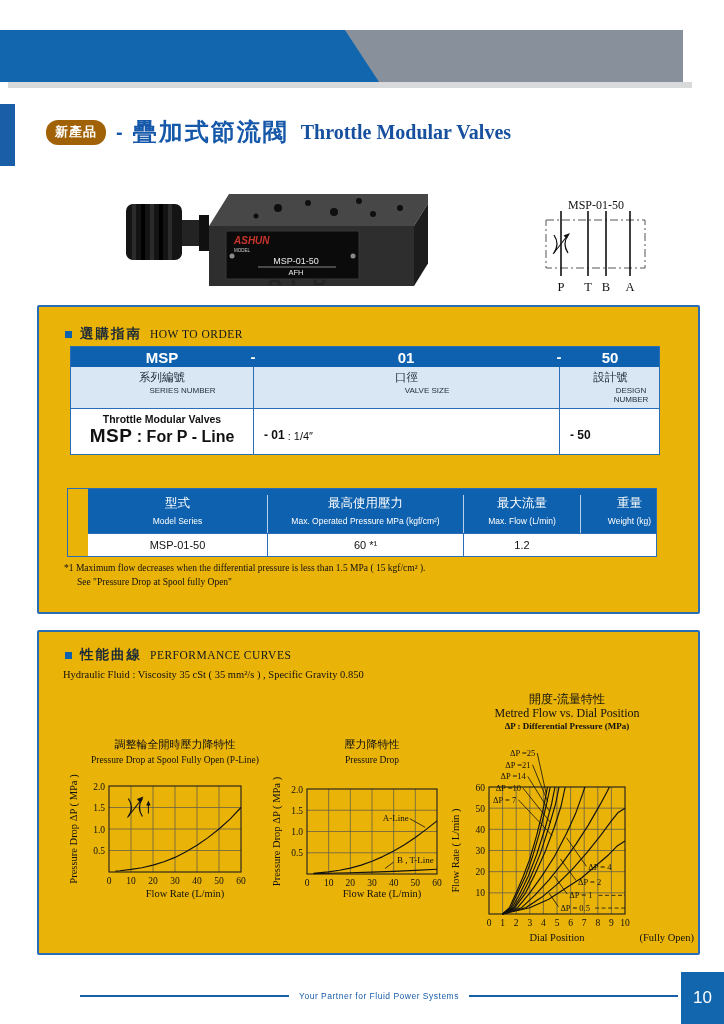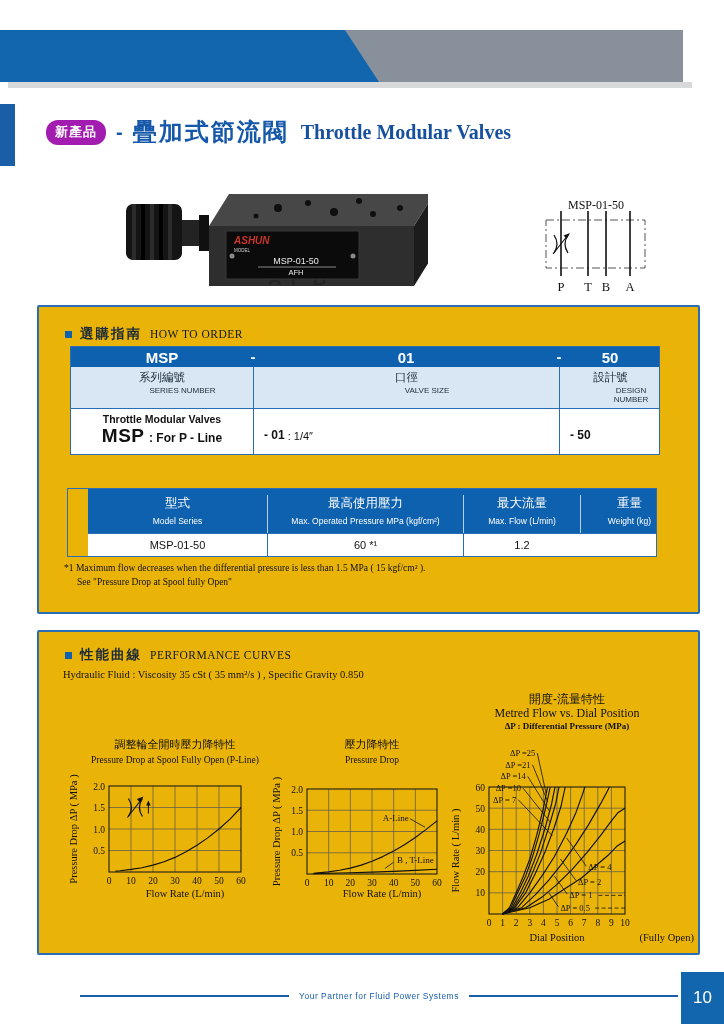--- a/index.html
+++ b/index.html
@@ -8,21 +8,21 @@
 
   
   .band { position:absolute; left:0; top:30px; width:683px; height:52px; background:#88919b; }
   .band-blue { position:absolute; left:0; top:0; width:100%; height:100%; background:#1266ad;
                clip-path:polygon(0 0, 50.5% 0, 55.5% 100%, 0 100%); }
   .band-shadow { position:absolute; left:8px; top:82px; width:684px; height:6px; background:#d7d9db; }
   .left-bar { position:absolute; left:0; top:104px; width:15px; height:62px; background:#1a5ea8; }
 
   
   .title-row { position:absolute; left:46px; top:116px; display:flex; align-items:center; gap:10px; }
-  .badge { background:#a21caf; color:#fff; font-size:13px; font-weight:bold; padding:3px 9px 4px; border-radius:12px; letter-spacing:1px; }
+  .badge { background:#a16207; color:#fff; font-size:13px; font-weight:bold; padding:3px 9px 4px; border-radius:12px; letter-spacing:1px; }
   .tdash { color:#1557a8; font-weight:bold; font-size:20px; }
   .t-zh { color:#1557a8; font-size:24px; font-weight:bold; letter-spacing:2px; }
   .t-en { color:#17509e; font-family:"Liberation Serif","DejaVu Serif",serif; font-size:20px; font-weight:bold; margin-left:2px; }
 
   #product-svg { position:absolute; left:108px; top:168px; }
   #schematic-svg { position:absolute; left:528px; top:196px; }
 
   
   .box { position:absolute; left:37px; width:663px; border:2px solid #2a6db5; border-radius:2px; background:#eab308; }
   #box1 { top:305px; height:309px; }
@@ -45,21 +45,21 @@
   .ot-row2 { display:grid; grid-template-columns:182px 306px 102px; background:#d9e7f5; }
   .ot-f { text-align:center; padding:3px 0 4px; }
   .ot-f + .ot-f { border-left:1px solid #2a6db5; }
   .f-zh { display:block; font-size:11.5px; color:#1b2a38; }
   .f-en { display:block; font-size:8px; color:#22303c; margin-top:1px;padding-left:41px; }
   .ot-row3 { display:grid; grid-template-columns:182px 306px 102px; background:#fff; border-top:1px solid #2a6db5; height:46px; }
   .ot-v { border-left:1px solid #2a6db5; display:flex; align-items:flex-end; padding:0 0 12px 10px; }
   .ot-v.first { border-left:none; display:block; text-align:center; padding:4px 0 0; }
   .v-line1 { font-size:10.5px; font-weight:bold; }
   .v-code { font-size:19px; font-weight:bold; letter-spacing:.5px; }
-  .v-rest { font-size:12px; font-weight:bold; }
+  .v-rest { font-size:16px; font-weight:bold; }
   .v-strong { font-size:12px; font-weight:bold; }
   .v-rest2 { font-size:11px; margin-left:3px; }
 
   
   .spec-table { position:absolute; left:28px; top:181px; width:590px; border:1px solid #2a6db5;padding-left:20px; }
   .st-head { display:grid; grid-template-columns:179px 196px 117px 98px; background:#0e61ae; color:#fff; text-align:center; height:44px; padding-top:6px; }
   .st-hc + .st-hc { border-left:1px solid rgba(255,255,255,.7); }
   .sc-zh { display:block; font-size:12.5px; margin-bottom:4px; }
   .sc-en { display:block; font-size:8.5px; }
   .st-row { display:grid; grid-template-columns:179px 196px 117px 98px; height:23px; align-items:center; text-align:center; font-size:11px; border-top:1px solid #2a6db5; background:#fff; }

